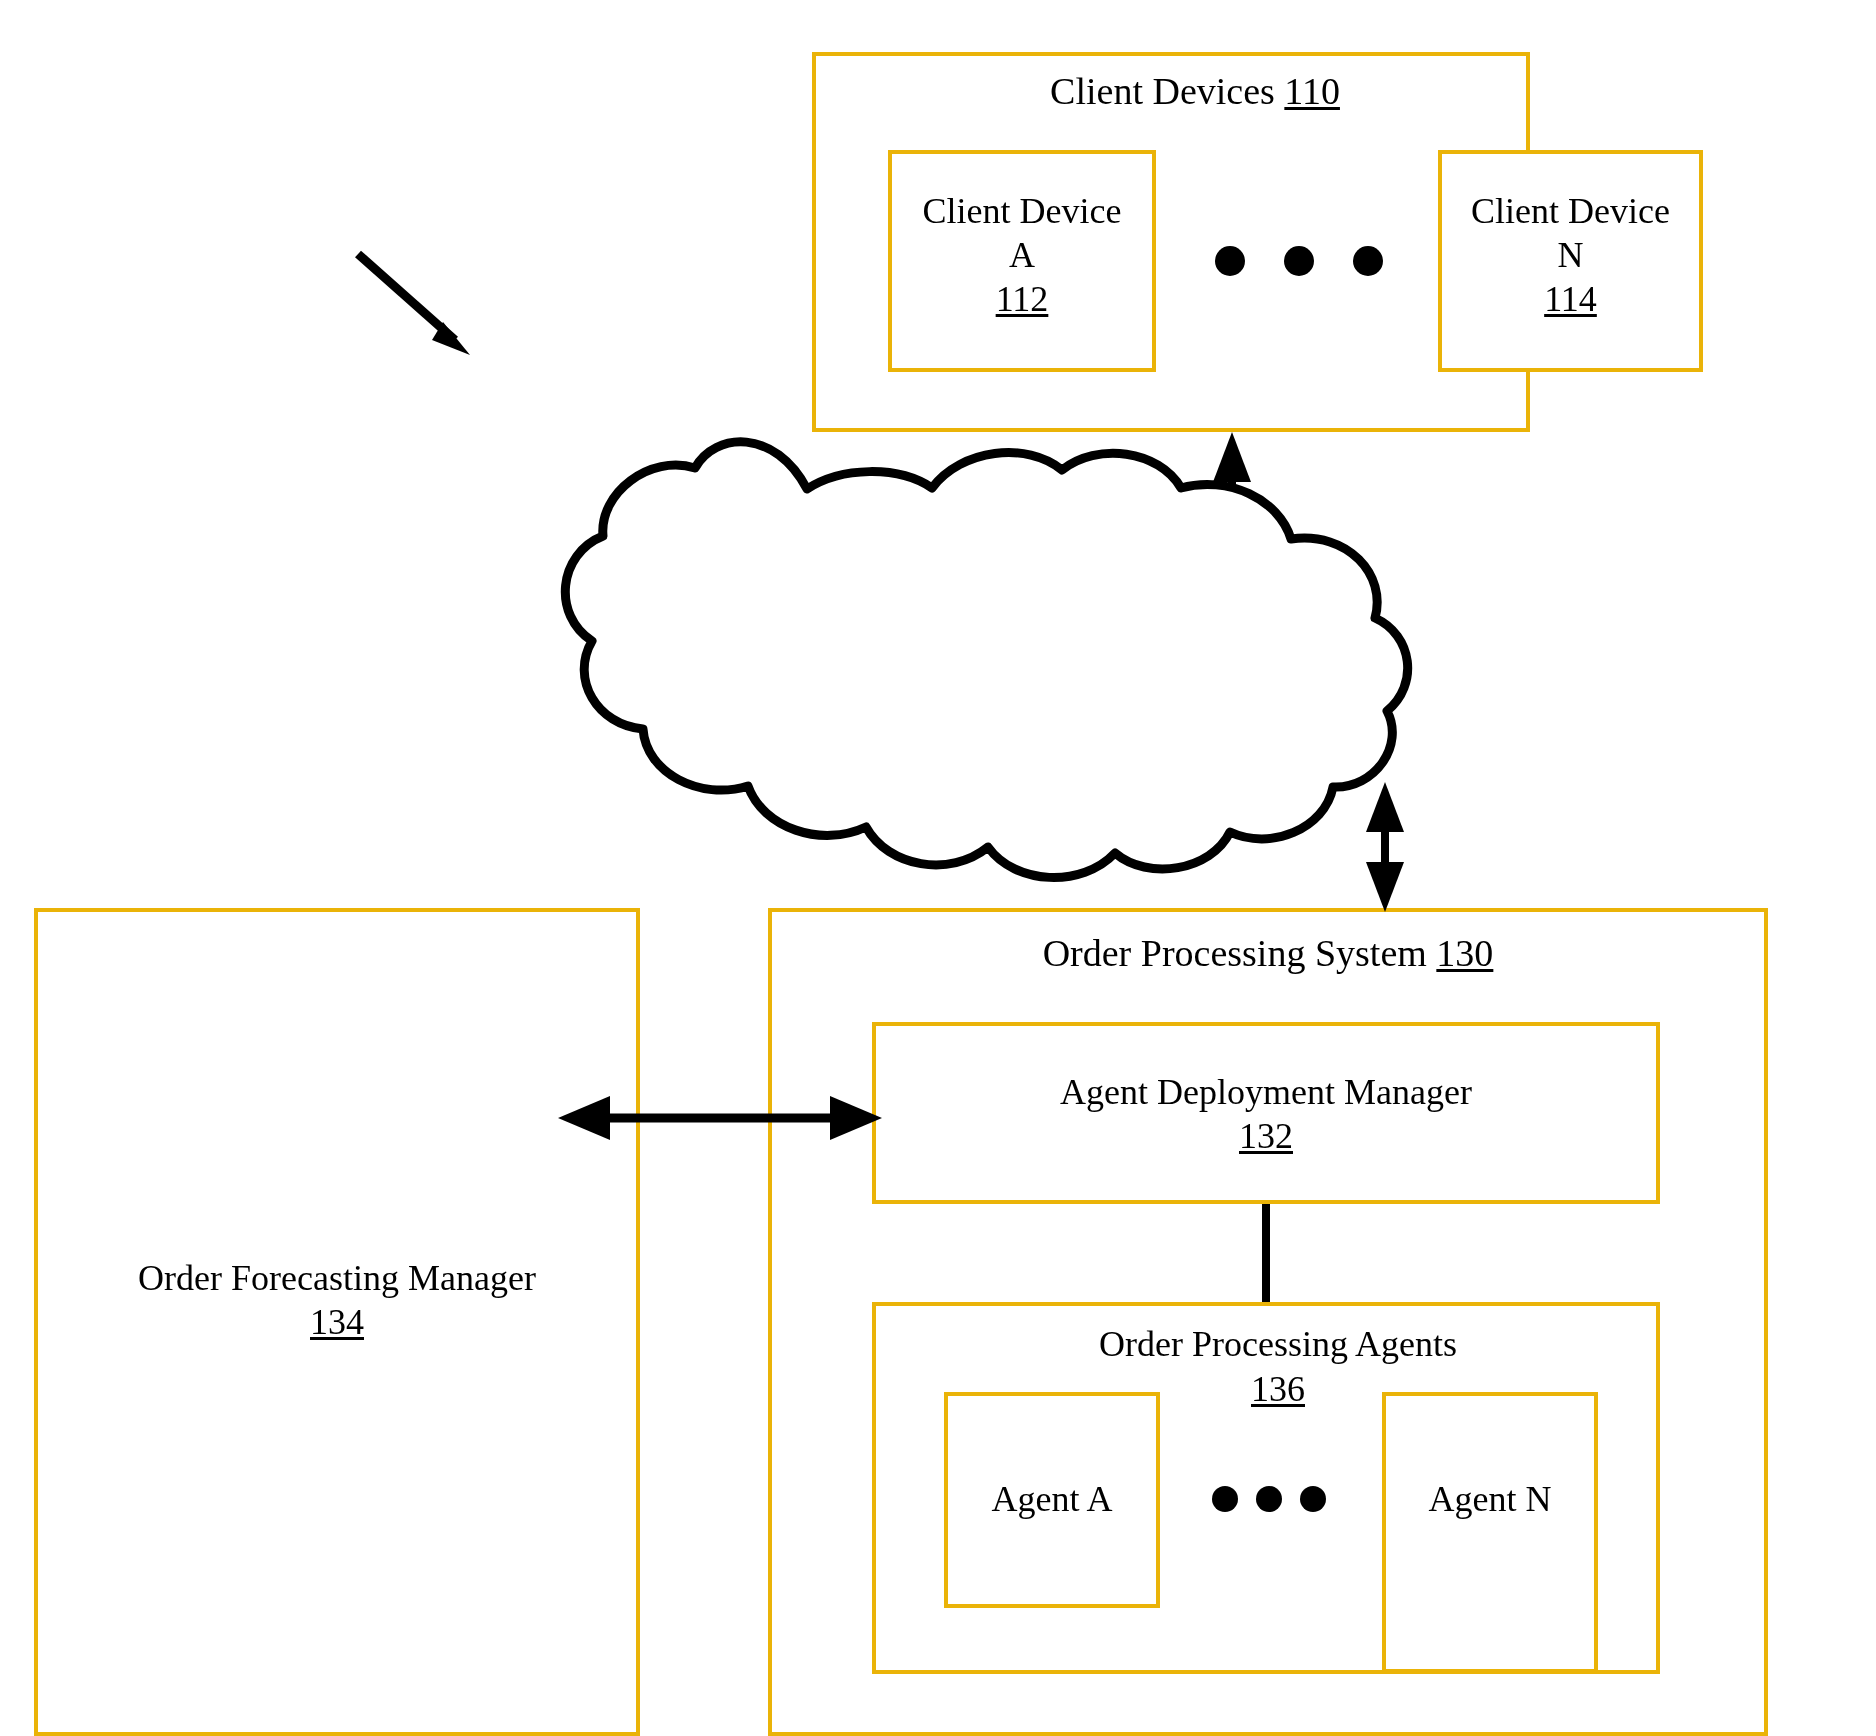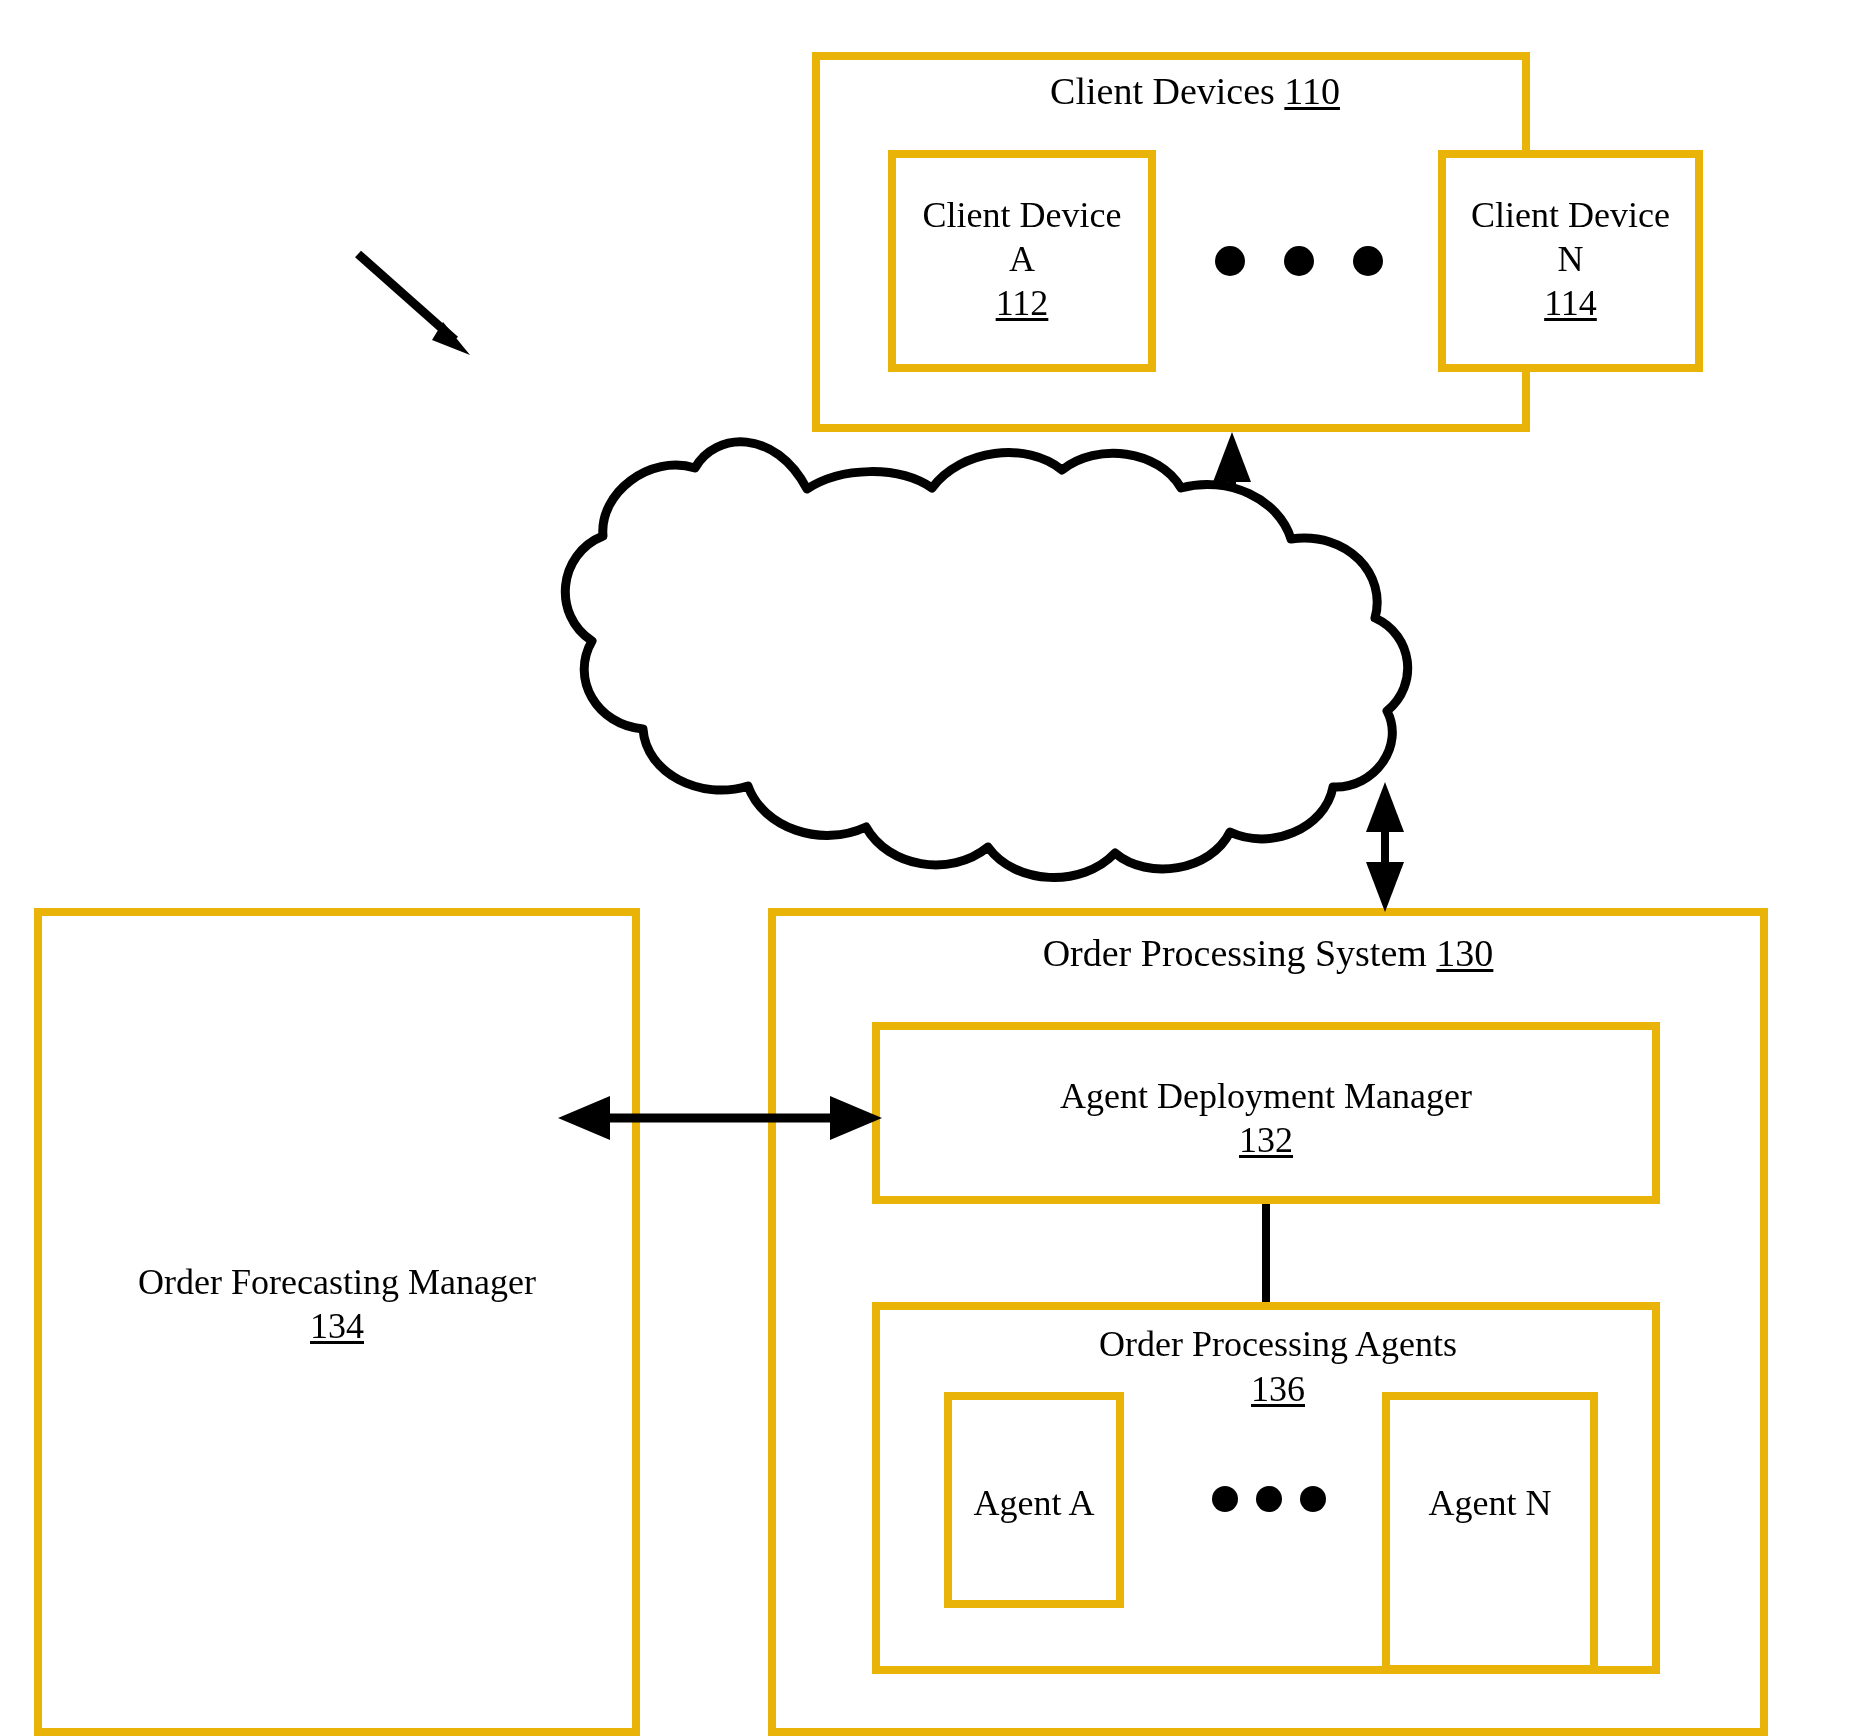--- a/index.html
+++ b/index.html
@@ -11,21 +11,21 @@
     position: relative;
     width: 1876px;
     height: 1736px;
     background: #ffffff;
     font-family: "Liberation Serif", "DejaVu Serif", serif;
     color: #000000;
     overflow: hidden;
   }
   .box {
     position: absolute;
-    border: 8px solid #eab308;
+    border: 4px solid #eab308;
     background: #ffffff;
     box-sizing: border-box;
   }
   .box-label {
     position: absolute;
     left: 0;
     right: 0;
     text-align: center;
     line-height: 1.22;
     color: #000;
@@ -122,21 +122,21 @@
     </div>
   </div>
 
   <div class="box" style="left:872px; top:1302px; width:788px; height:372px;"></div>
 
   <div class="ctr fs-node" style="left:872px; top:1322px; width:788px;padding-left:12px;">
     <div>Order Processing Agents</div>
     <div class="u">136</div>
   </div>
 
-  <div class="box" style="left:944px; top:1392px; width:180px; height:216px;">
+  <div class="box" style="left:944px; top:1392px; width:216px; height:216px;">
     <div class="box-label fs-node" style="top:82px;">Agent A</div>
   </div>
 
   <div class="dots" style="left:1212px; top:1486px; width:114px; height:26px;">
     <span class="dot" style="width:26px;height:26px;"></span>
     <span class="dot" style="width:26px;height:26px;"></span>
     <span class="dot" style="width:26px;height:26px;"></span>
   </div>
 
   <div class="box" style="left:1382px; top:1392px; width:216px; height:281px;">

